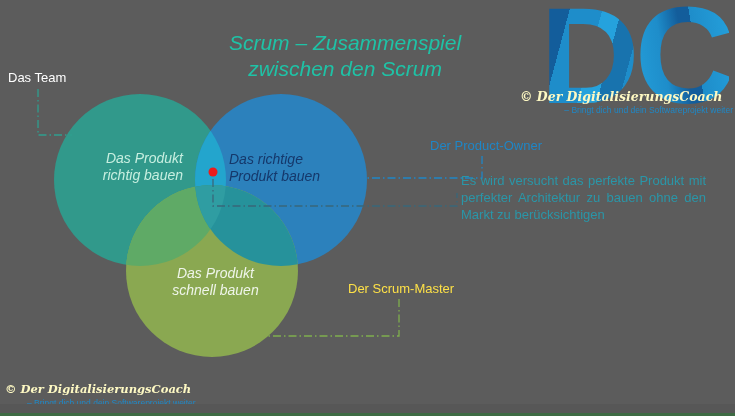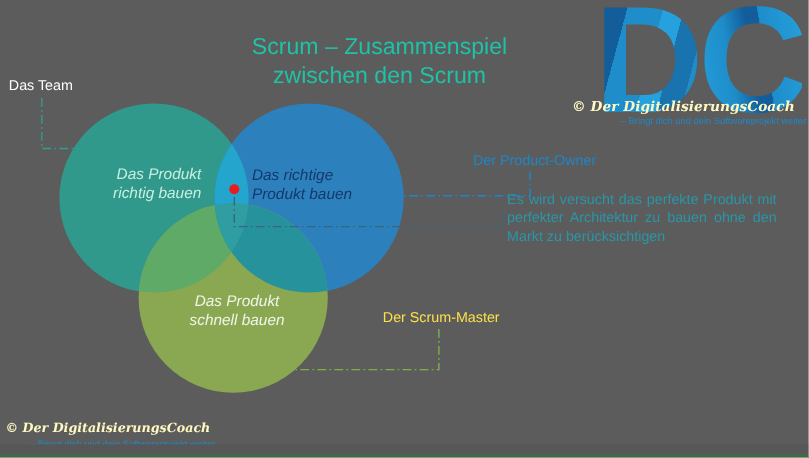--- a/index.html
+++ b/index.html
@@ -1,21 +1,21 @@
 <!DOCTYPE html>
 <html><head>
 <meta charset="utf-8">
 <style>
   html,body{margin:0;padding:0;}
   body{width:735px;height:416px;font-family:"Liberation Sans",sans-serif;}
   .stage{position:relative;width:735px;height:416px;background:#5C5C5C;overflow:hidden;}
   .venn{position:absolute;left:0;top:0;}
   .dash{fill:none;stroke-width:1.3;stroke-dasharray:8 3 1.5 3;}
   .abs{position:absolute;}
-  .title{left:155px;top:30px;width:380px;text-align:center;font-size:21px;line-height:26px;color:#1FC2A6;}
+  .title{left:155px;top:30px;width:380px;text-align:center;font-size:21px;line-height:26px;color:#1FC2A6;font-style:italic;}
   .lbl{font-size:13px;line-height:15px;}
   .lbl-team{left:8px;top:70px;color:#ffffff;}
   .lbl-po{left:430px;top:138px;color:#1F86C6;}
   .lbl-sm{left:348px;top:281px;color:#fde047;}
   .circle-lbl{font-size:14px;line-height:17px;font-style:italic;}
   .cl-team{left:40px;top:150px;width:143px;text-align:right;color:#C7EFE0;}
   .cl-po{left:229px;top:151px;width:121px;text-align:left;color:#15386B;}
   .cl-sm{left:155px;top:265px;width:121px;text-align:center;color:#EFF5EA;}
   .annotation{left:461px;top:172px;width:245px;font-size:13px;line-height:17px;color:#2A96A8;}
   .annotation .jline{text-align:justify;text-align-last:justify;}

